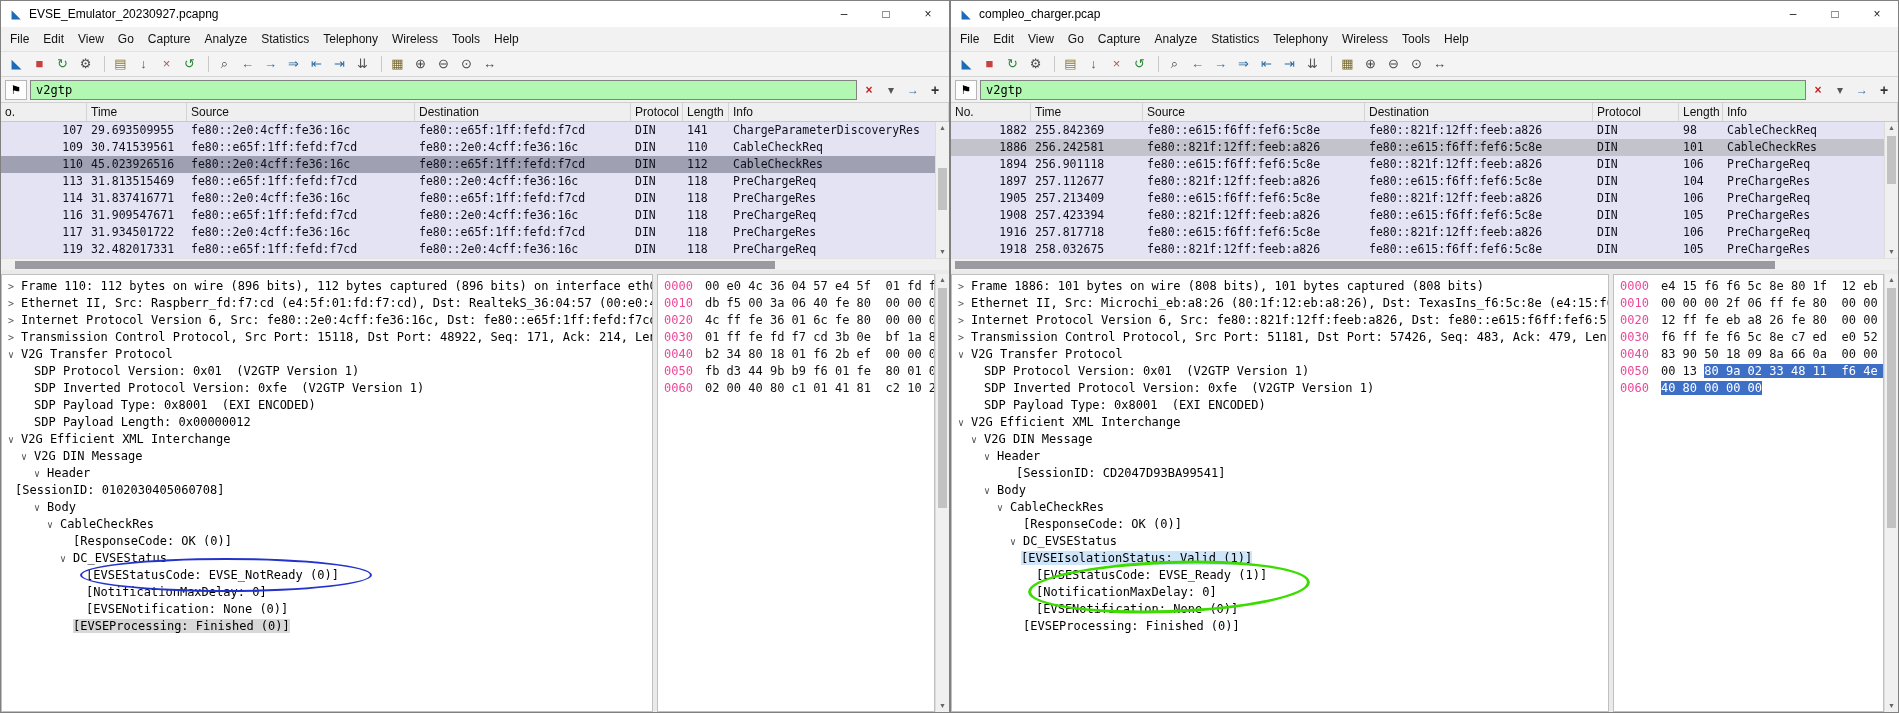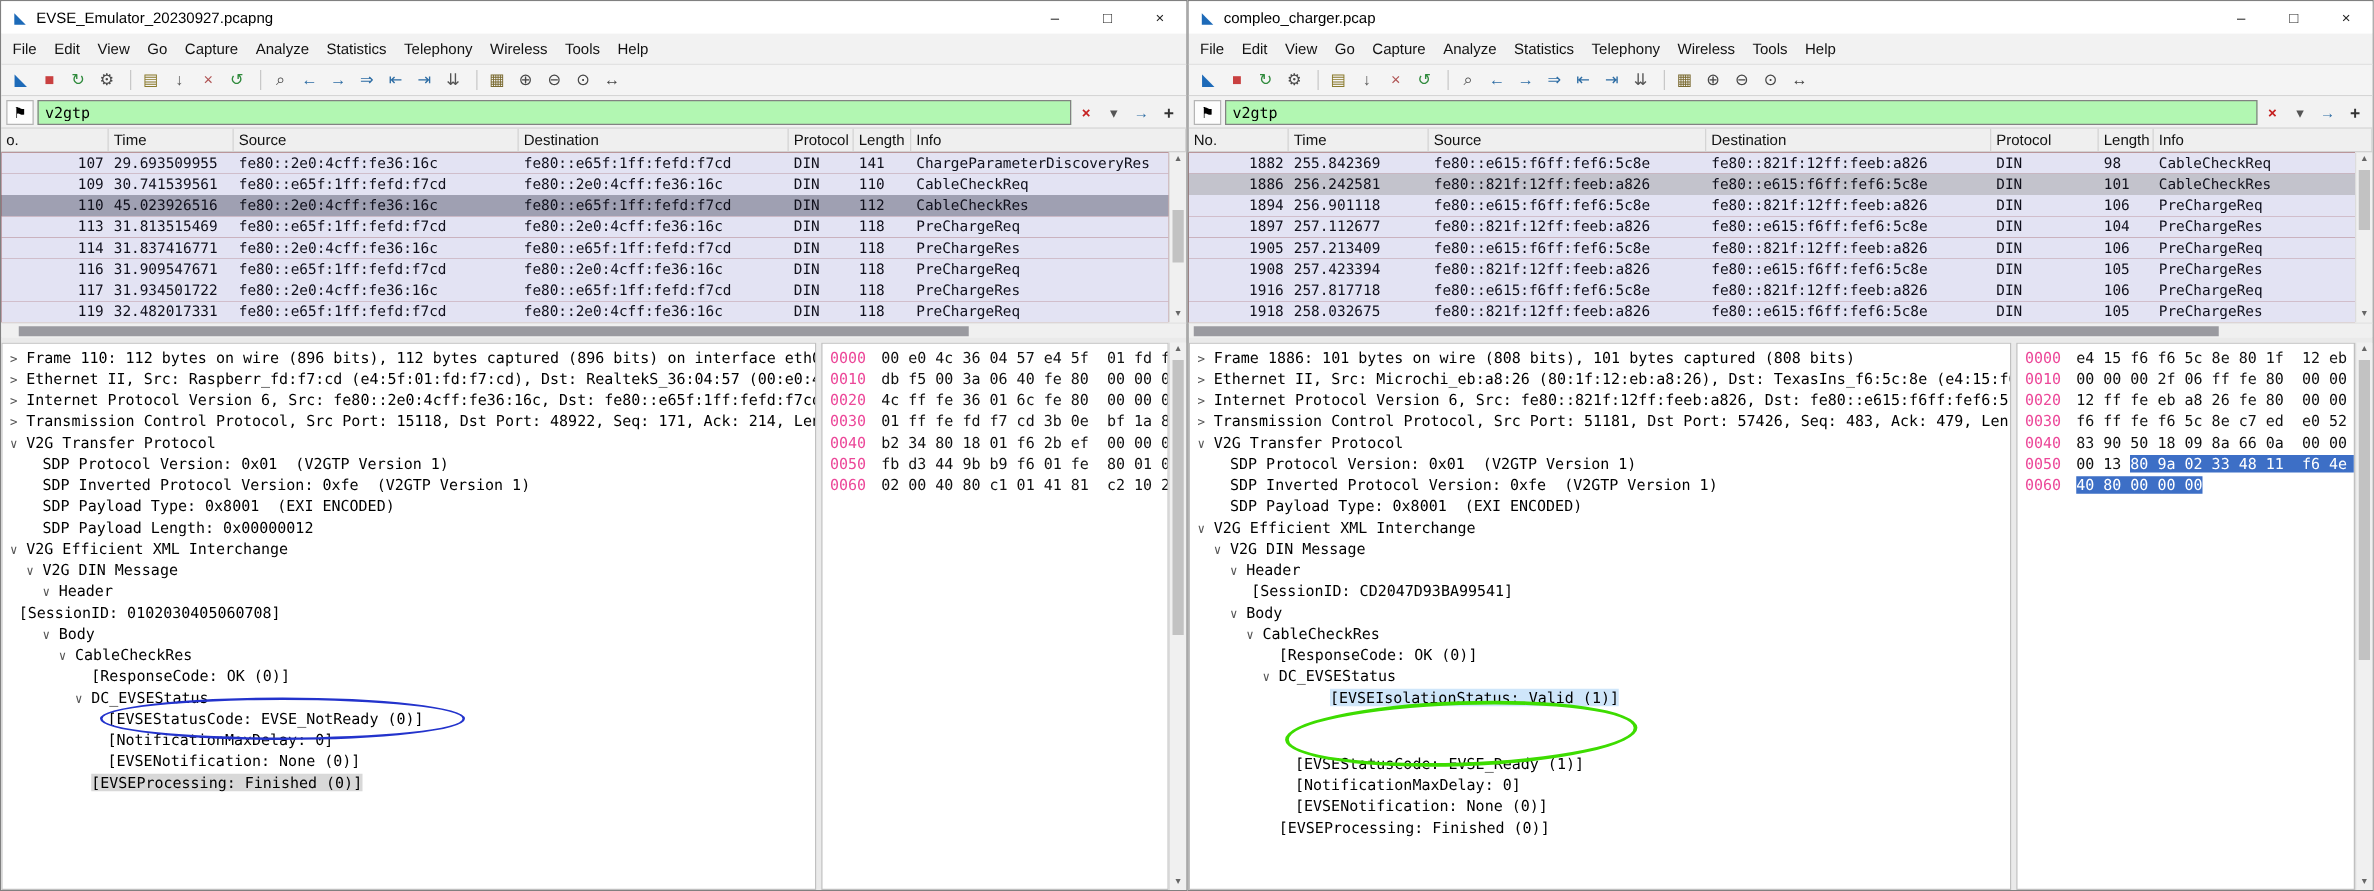--- a/index.html
+++ b/index.html
@@ -506,33 +506,33 @@
 
           <div class="tline" style="padding-left: 19px;"><span class="exp"></span><span>SDP Payload Type: 0x8001  (EXI ENCODED)</span></div>
 
 
           <div class="tline" style="padding-left: 6px;"><span class="exp">∨</span><span>V2G Efficient XML Interchange</span></div>
 
           <div class="tline" style="padding-left: 19px;"><span class="exp">∨</span><span>V2G DIN Message</span></div>
 
           <div class="tline" style="padding-left: 32px;"><span class="exp">∨</span><span>Header</span></div>
 
-          <div class="tline" style="padding-left: 36px;"><span class="exp"></span><span>[SessionID: CD2047D93BA99541]</span></div>
+          <div class="tline" style="padding-left: 51px;"><span class="exp"></span><span>[SessionID: CD2047D93BA99541]</span></div>
 
           <div class="tline" style="padding-left: 32px;"><span class="exp">∨</span><span>Body</span></div>
 
           <div class="tline" style="padding-left: 45px;"><span class="exp">∨</span><span>CableCheckRes</span></div>
 
           <div class="tline" style="padding-left: 58px;"><span class="exp"></span><span>[ResponseCode: OK (0)]</span></div>
 
           <div class="tline" style="padding-left: 58px;"><span class="exp">∨</span><span>DC_EVSEStatus</span></div>
 
-          <div class="tline" style="padding-left: 99px;"><span class="exp"></span><span class="hl-blue">[EVSEIsolationStatus: Valid (1)]</span></div>
-
-          <div class="tline" style="padding-left: 71px; margin-top: 36px;"><span class="exp"></span><span>[EVSEStatusCode: EVSE_Ready (1)]</span></div>
+          <div class="tline" style="padding-left: 56px;"><span class="exp"></span><span class="hl-blue">[EVSEIsolationStatus: Valid (1)]</span></div>
+
+          <div class="tline" style="padding-left: 71px;"><span class="exp"></span><span>[EVSEStatusCode: EVSE_Ready (1)]</span></div>
 
           <div class="tline" style="padding-left: 71px;"><span class="exp"></span><span>[NotificationMaxDelay: 0]</span></div>
 
           <div class="tline" style="padding-left: 71px;"><span class="exp"></span><span>[EVSENotification: None (0)]</span></div>
 
           <div class="tline" style="padding-left: 58px;"><span class="exp"></span><span>[EVSEProcessing: Finished (0)]</span></div>
         </div>
       <div class="ellipse" style="border-color: rgb(61, 220, 0);"></div>
     </div>
     <div class="hpane">

